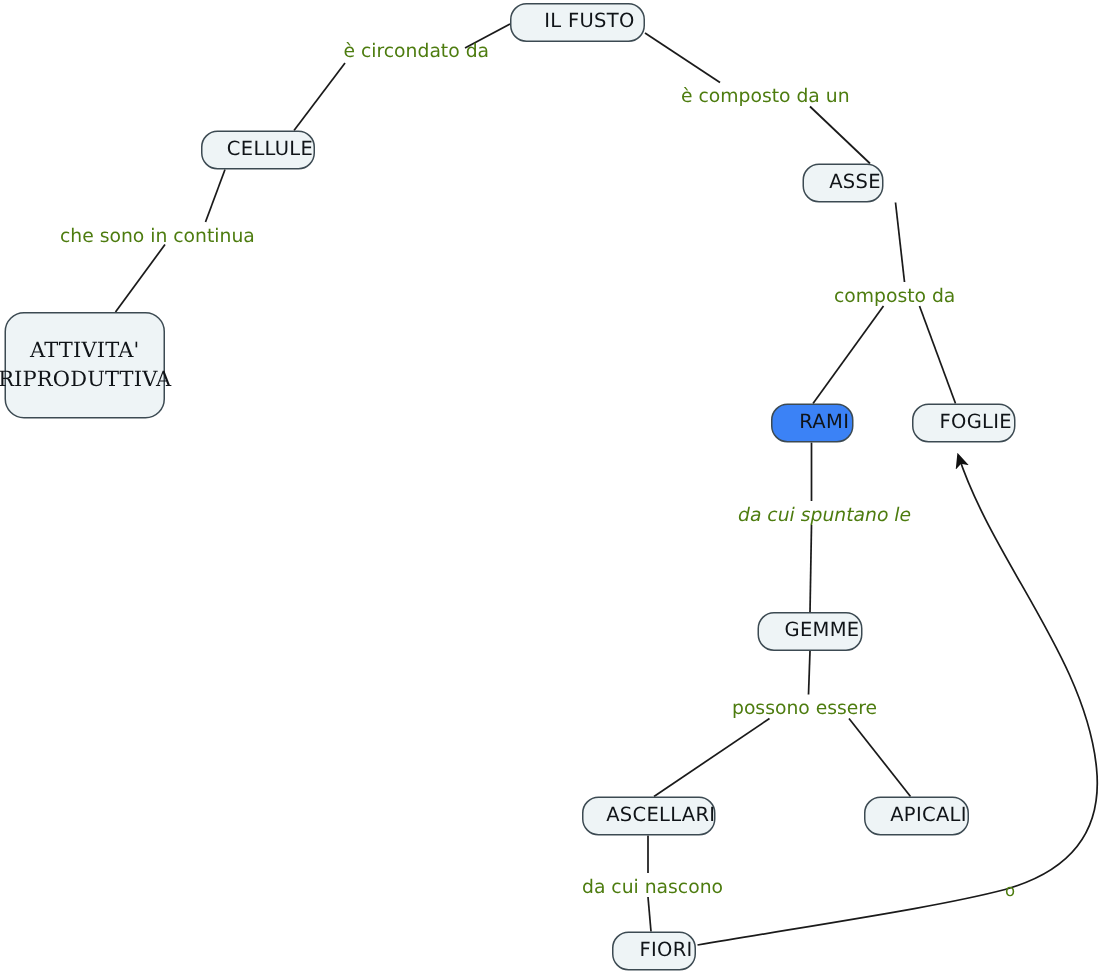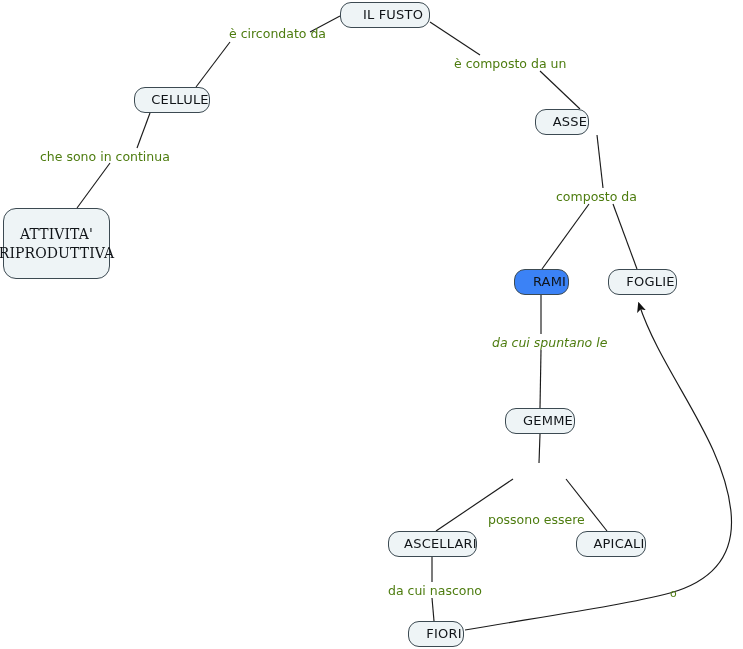--- a/index.html
+++ b/index.html
@@ -105,18 +105,18 @@
       <div class="node pill" style="left: 388px; top: 531px; width: 89px; height: 26px; background: rgb(238, 244, 246); border-color: rgb(60, 74, 82);"><span>ASCELLARI</span></div>
       <div class="node pill" style="left: 576px; top: 531px; width: 70px; height: 26px; background: rgb(238, 244, 246); border-color: rgb(60, 74, 82);"><span>APICALI</span></div>
       <div class="node pill" style="left: 408px; top: 621px; width: 56px; height: 26px; background: rgb(238, 244, 246); border-color: rgb(60, 74, 82);"><span>FIORI</span></div>
     </div>
   <div id="labels-group">
       <div class="edge-label" style="left: 229px; top: 26px;">è circondato da</div>
       <div class="edge-label" style="left: 454px; top: 56px;">è composto da un</div>
       <div class="edge-label" style="left: 40px; top: 149px;">che sono in continua</div>
       <div class="edge-label" style="left: 556px; top: 189px;">composto da</div>
       <div class="edge-label" style="left: 492px; top: 335px; font-style: italic;">da cui spuntano le</div>
-      <div class="edge-label" style="left: 488px; top: 464px; margin-top: 48px;">possono essere</div>
+      <div class="edge-label" style="left: 488px; top: 464px;">possono essere</div>
       <div class="edge-label" style="left: 388px; top: 583px;">da cui nascono</div>
       <div class="edge-label tiny" style="left: 670px; top: 587px;">o</div>
     </div>
 
 </div>
 
 </body></html>

